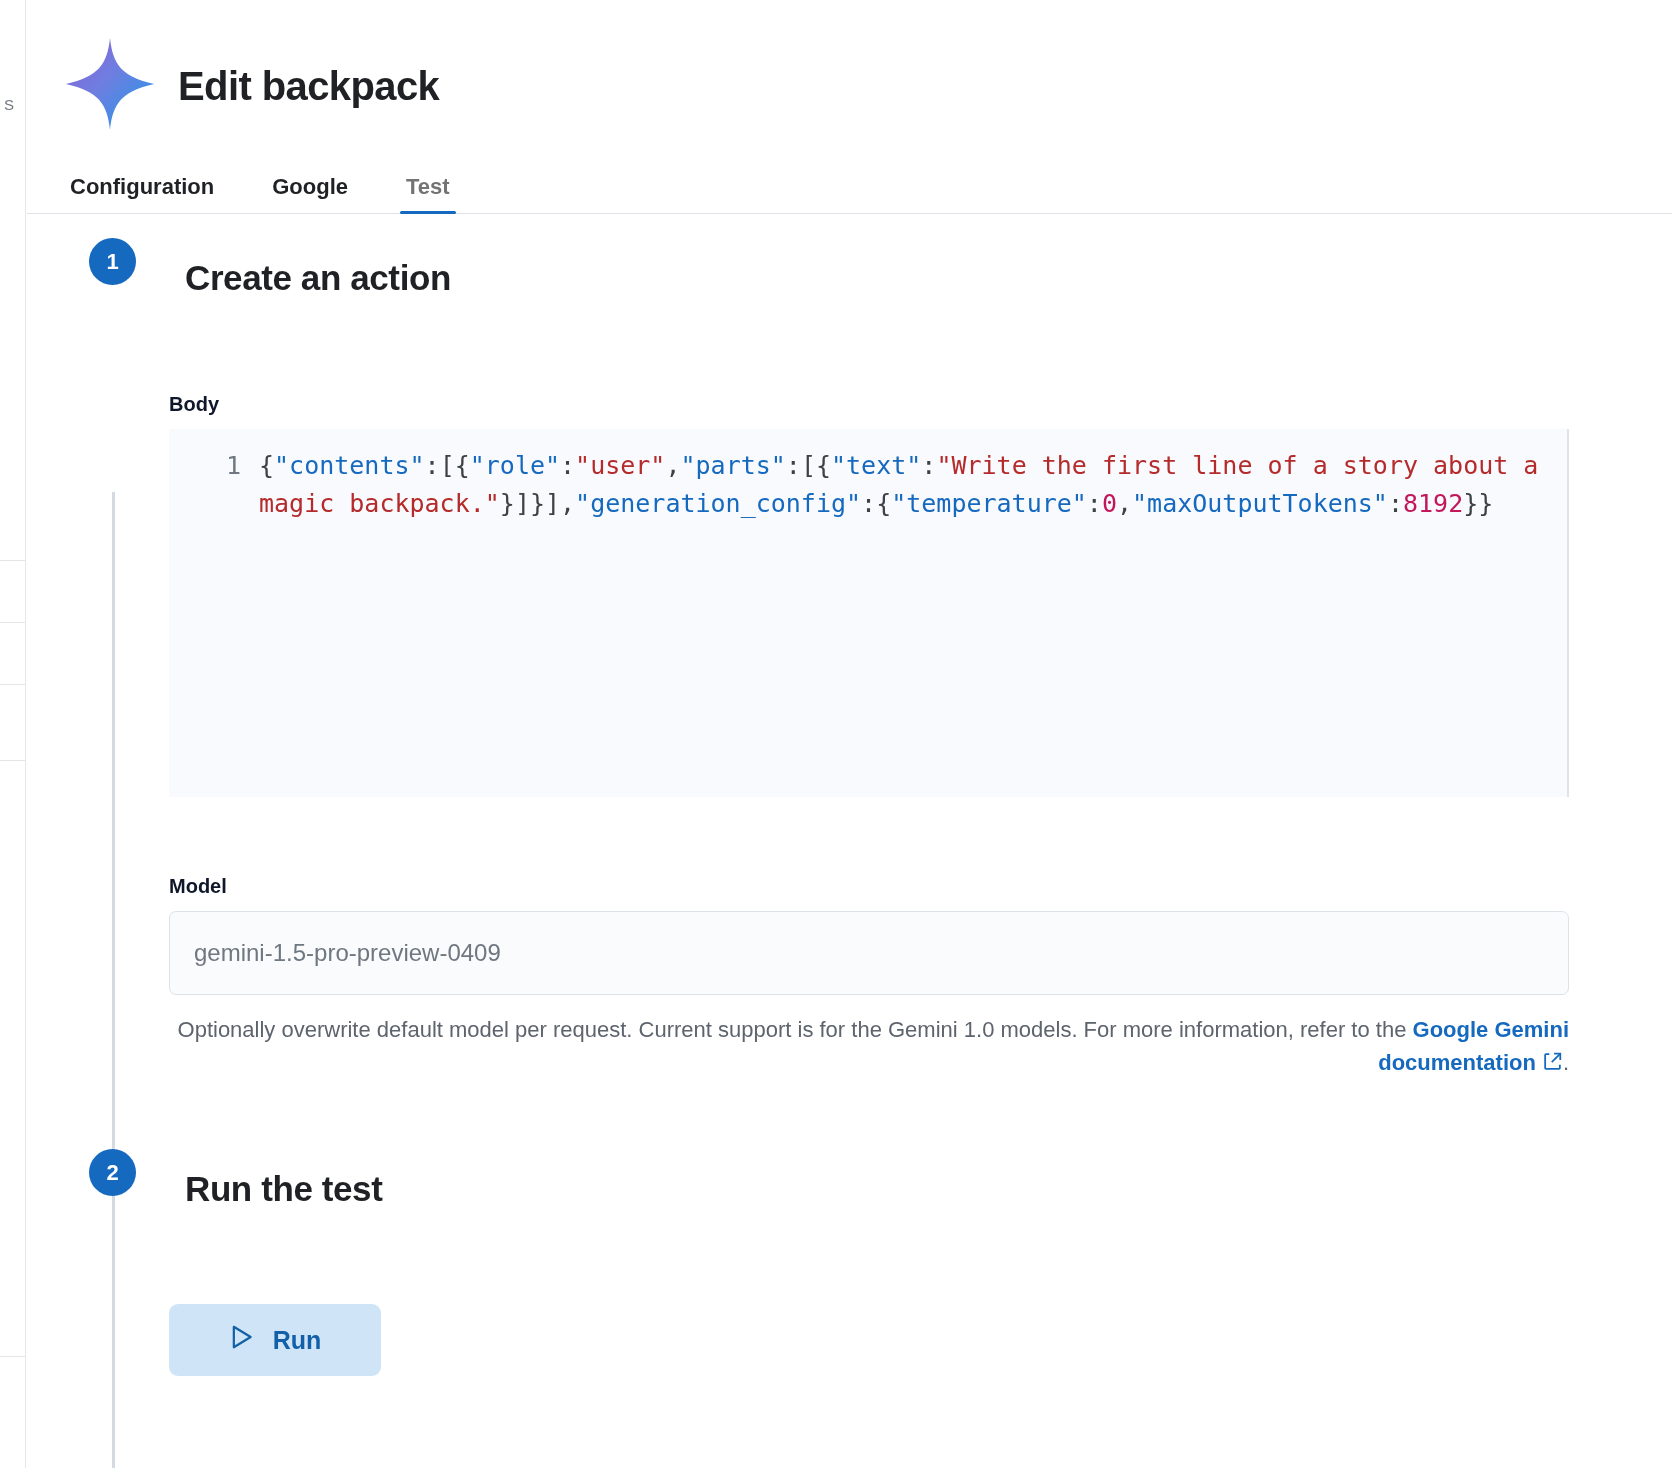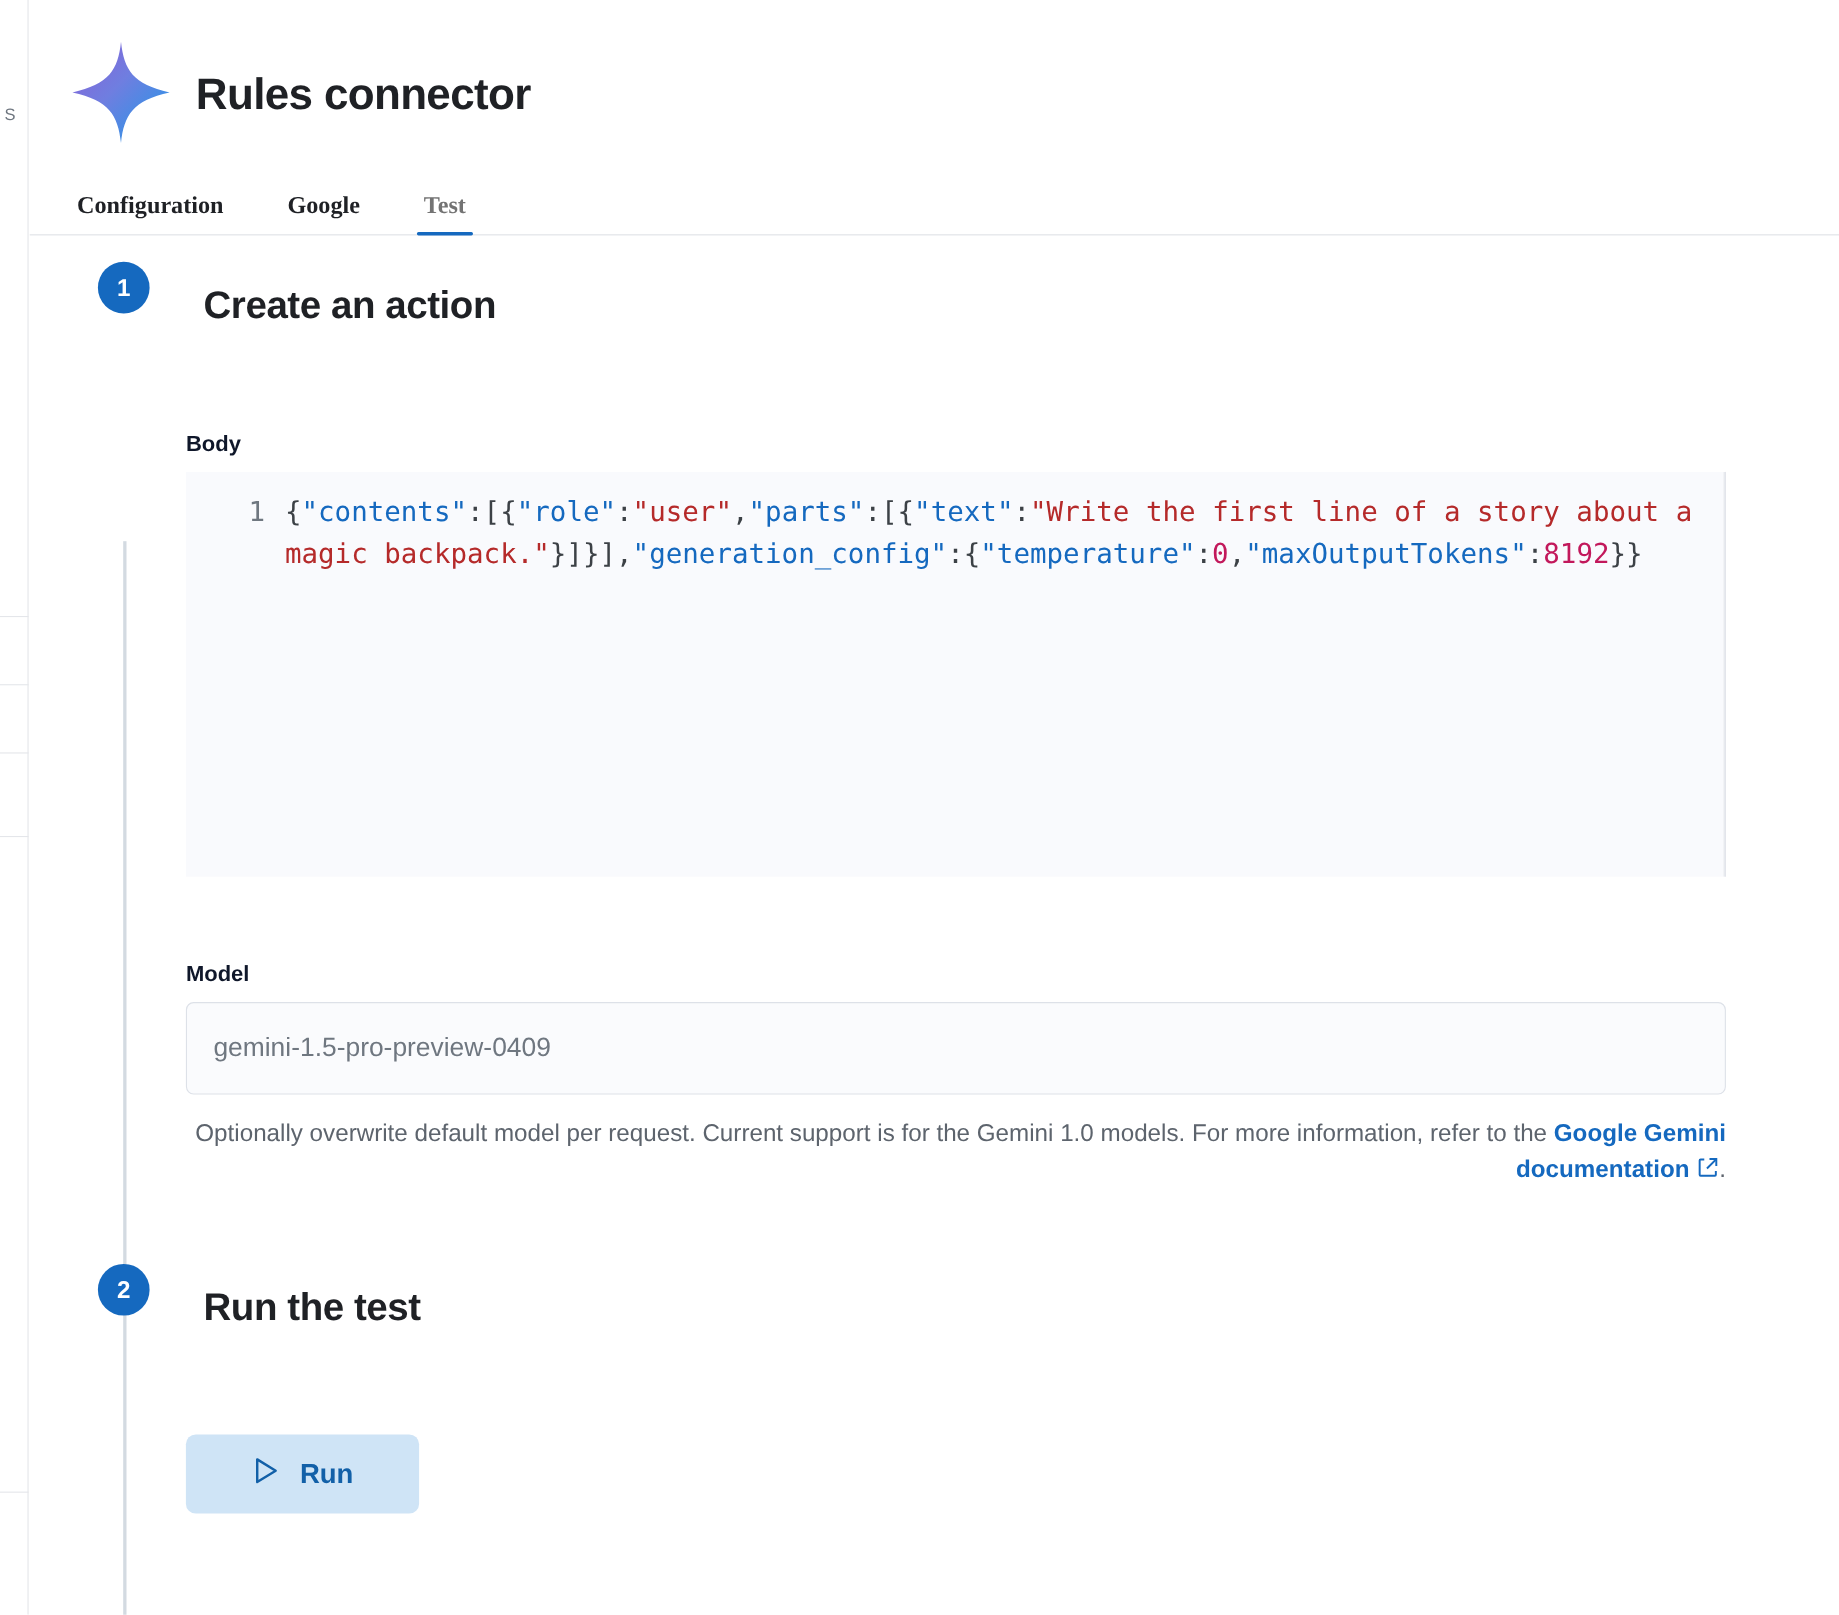--- a/index.html
+++ b/index.html
@@ -65,21 +65,21 @@
   }
   .tab {
     font-size: 22px;
     font-weight: bold;
     color: #1f2125;
     padding-bottom: 13px;
     cursor: pointer;
     position: relative;
     background: none;
     border: none;
-    font-family: Liberation Serif, serif;
+    font-family: Liberation Sans, sans-serif;
   }
   .tab.active { color: #737373; }
   .tab.active::after {
     content: "";
     position: absolute;
     left: 0; right: 0; bottom: -1px;
     height: 3px;
     background: #1569bf;
     border-radius: 2px;
   }
@@ -258,21 +258,21 @@
         <defs>
           <linearGradient id="sparkGrad" x1="0" y1="0" x2="1" y2="1">
             <stop offset="0%" stop-color="#8b5fd6"></stop>
             <stop offset="45%" stop-color="#6f7ee0"></stop>
             <stop offset="100%" stop-color="#1b9ae8"></stop>
           </linearGradient>
         </defs>
         <path d="M50 2 C53 30 62 44 98 52 C62 60 53 74 50 102 C47 74 38 60 2 52 C38 44 47 30 50 2 Z" fill="url(#sparkGrad)"></path>
       </svg>
     </span>
-    <h1 class="app-title">Rules connector</h1>
+    <h1 class="app-title">Edit backpack</h1>
   </div>
 
   <div class="tabbar">
     <button class="tab">Configuration</button>
     <button class="tab">Google</button>
     <button class="tab active">Test</button>
   </div>
 
   <div class="steps">
     <div class="rail"></div>

